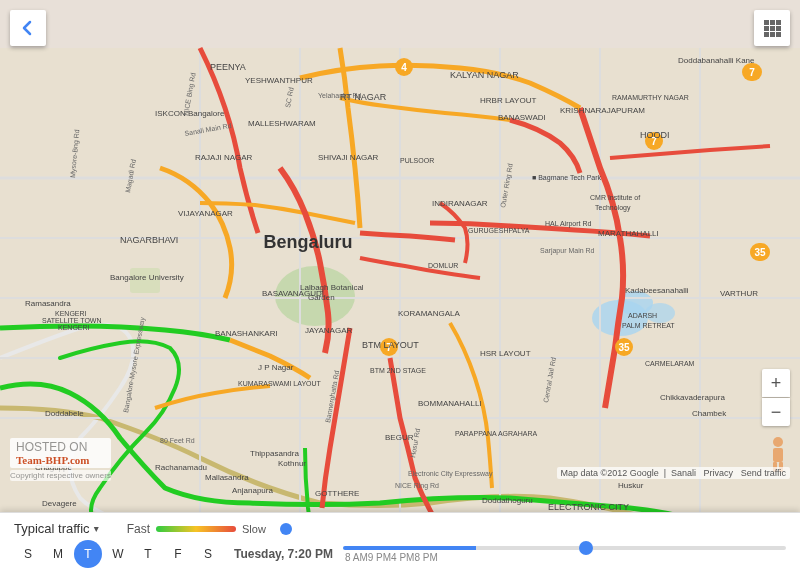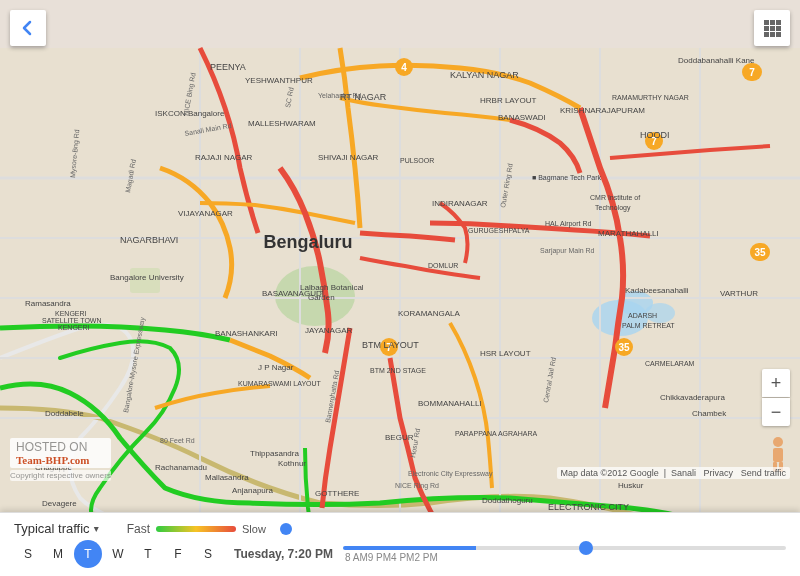--- a/index.html
+++ b/index.html
@@ -498,21 +498,21 @@
       </div>
       <div class="time-info">
         <span>Tuesday, 7:20 PM</span>
       </div>
       <div class="time-slider-container">
         <input type="range" class="time-slider" min="0" max="100" value="55" style="">
         <div class="time-labels">
           <span>8 AM</span>
           <span>9 PM</span>
           <span>4 PM</span>
-          <span>2 PM</span>
+          <span>8 PM</span>
         </div>
       </div>
     </div>
   </div>
 
   <div style="position:absolute; bottom:97px; right:10px; font-size:9px; color:#555; z-index:10; background: rgba(255,255,255,0.7); padding: 1px 4px; border-radius: 2px;">
     <span>Map data ©2012 Google</span>
     &nbsp;|&nbsp;
     <span style="cursor:pointer;">Sanali</span>
     &nbsp;

